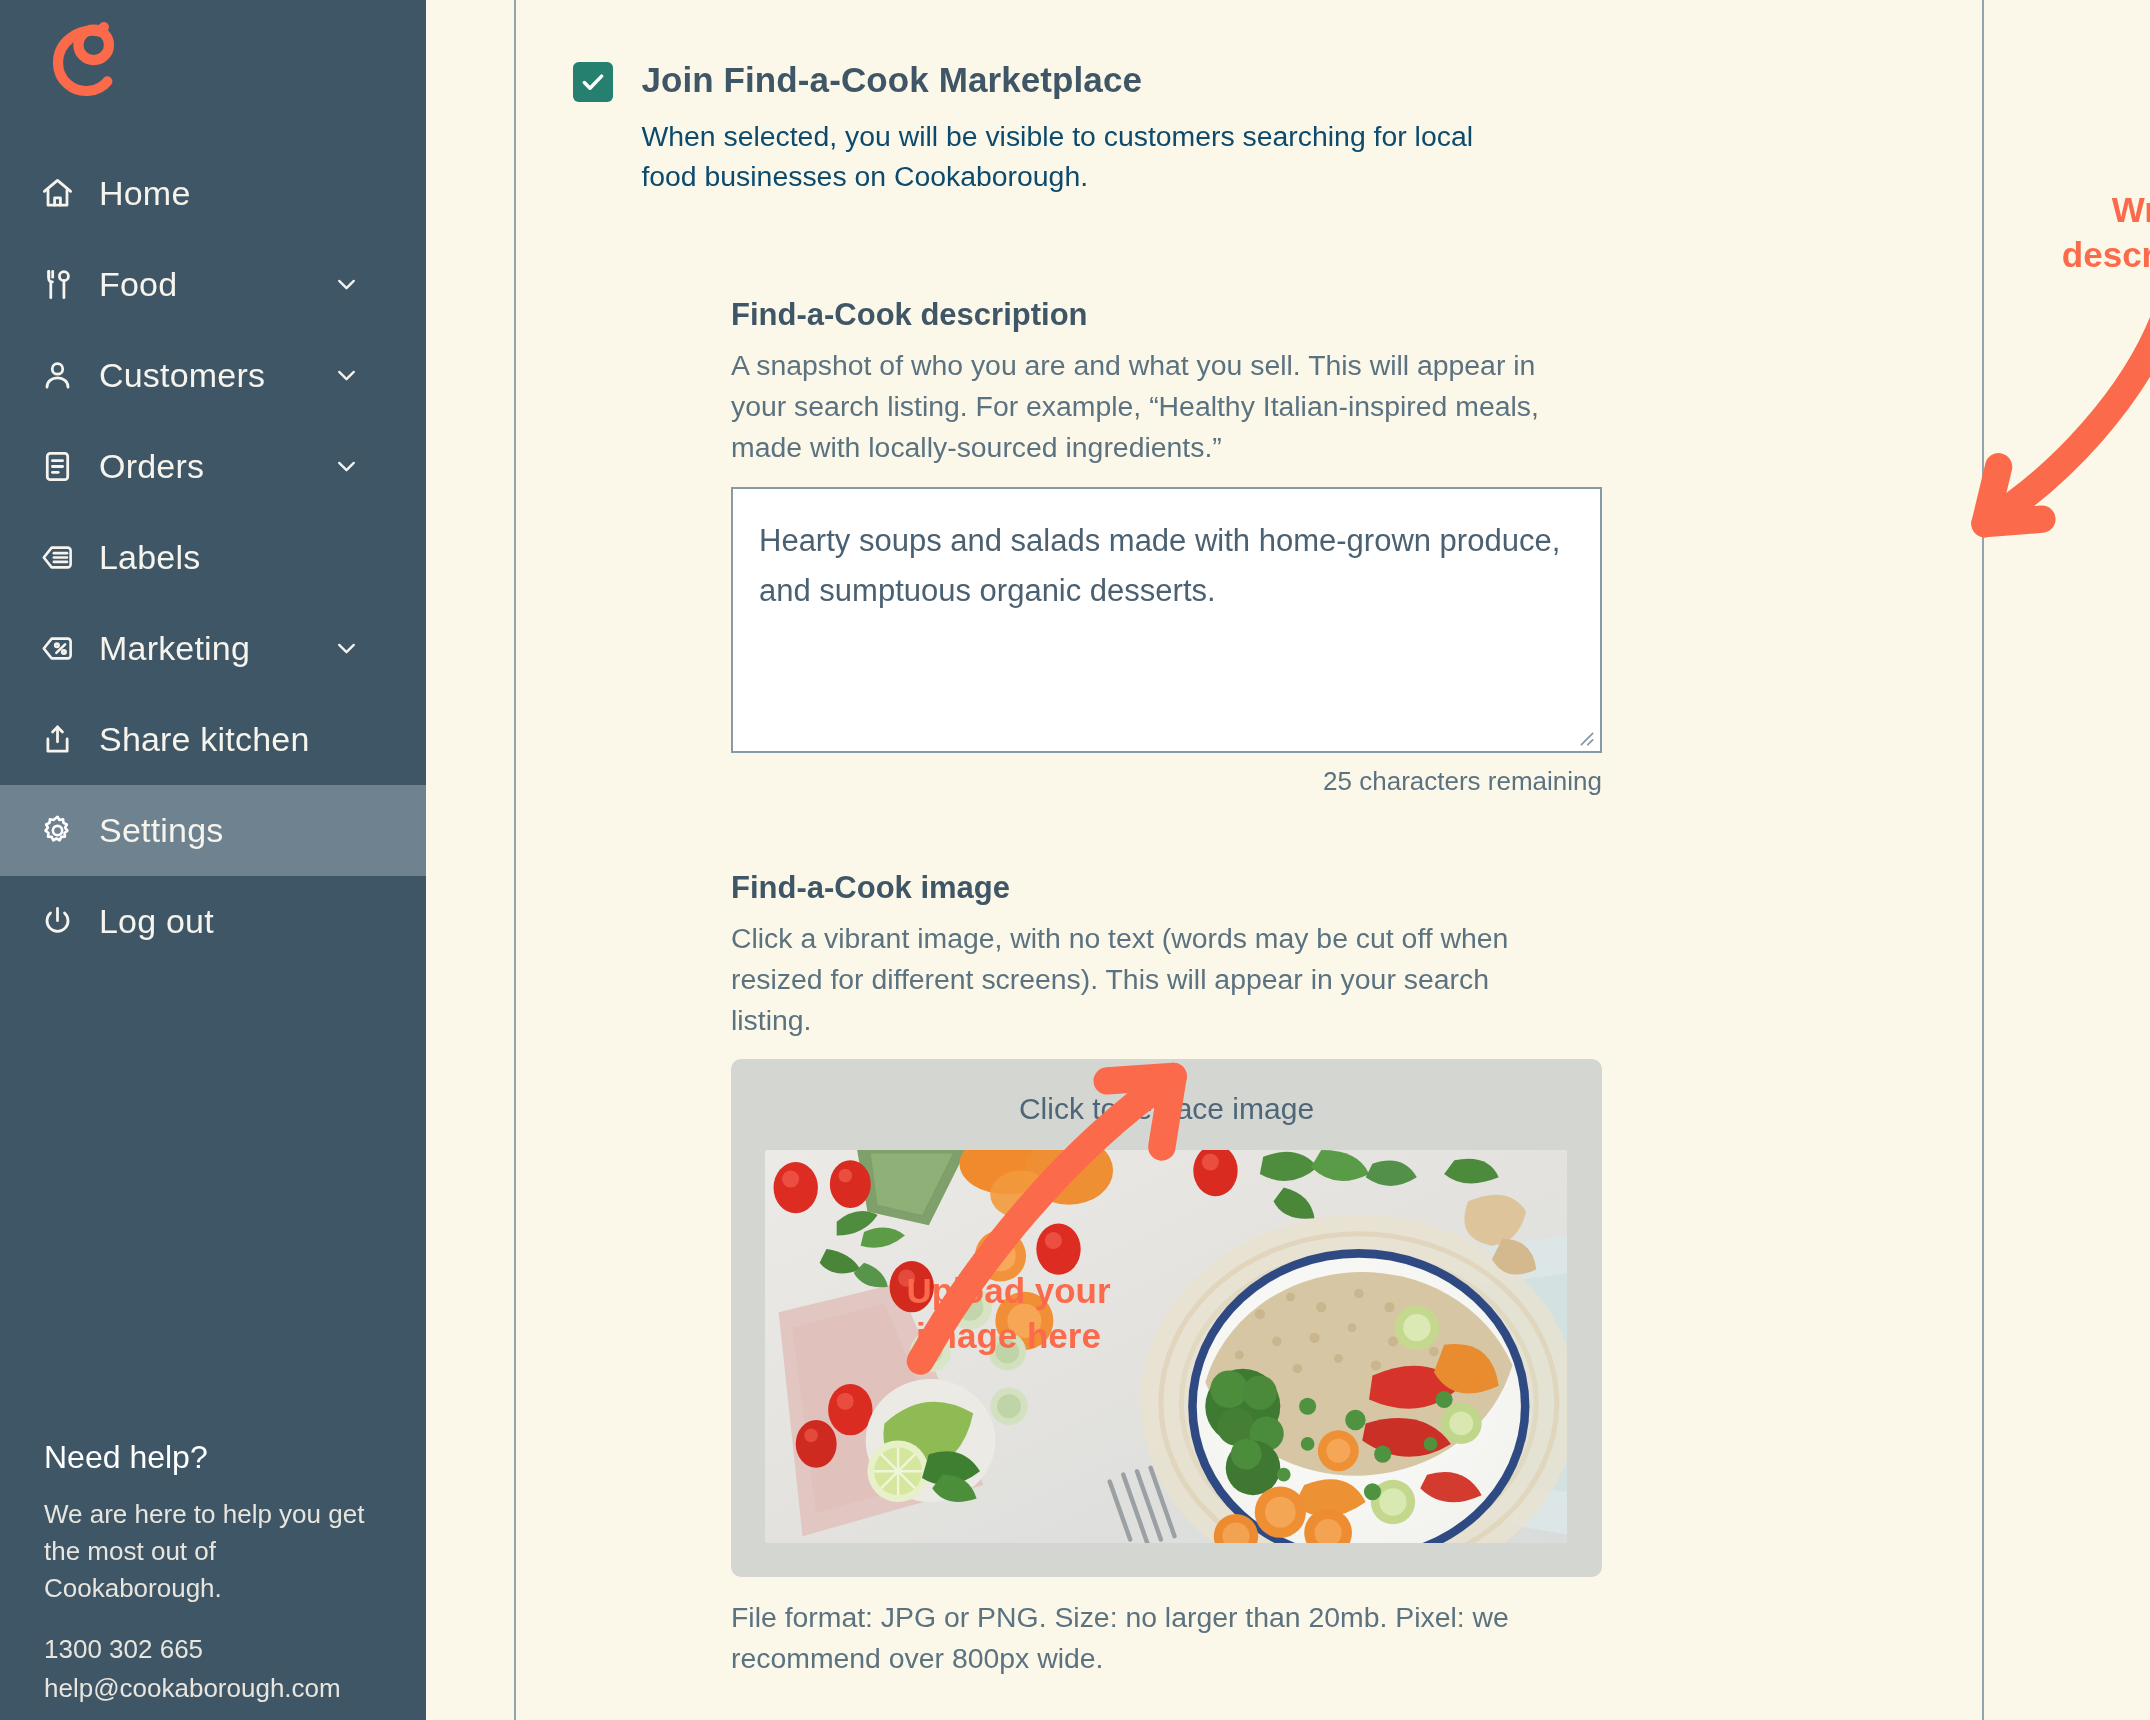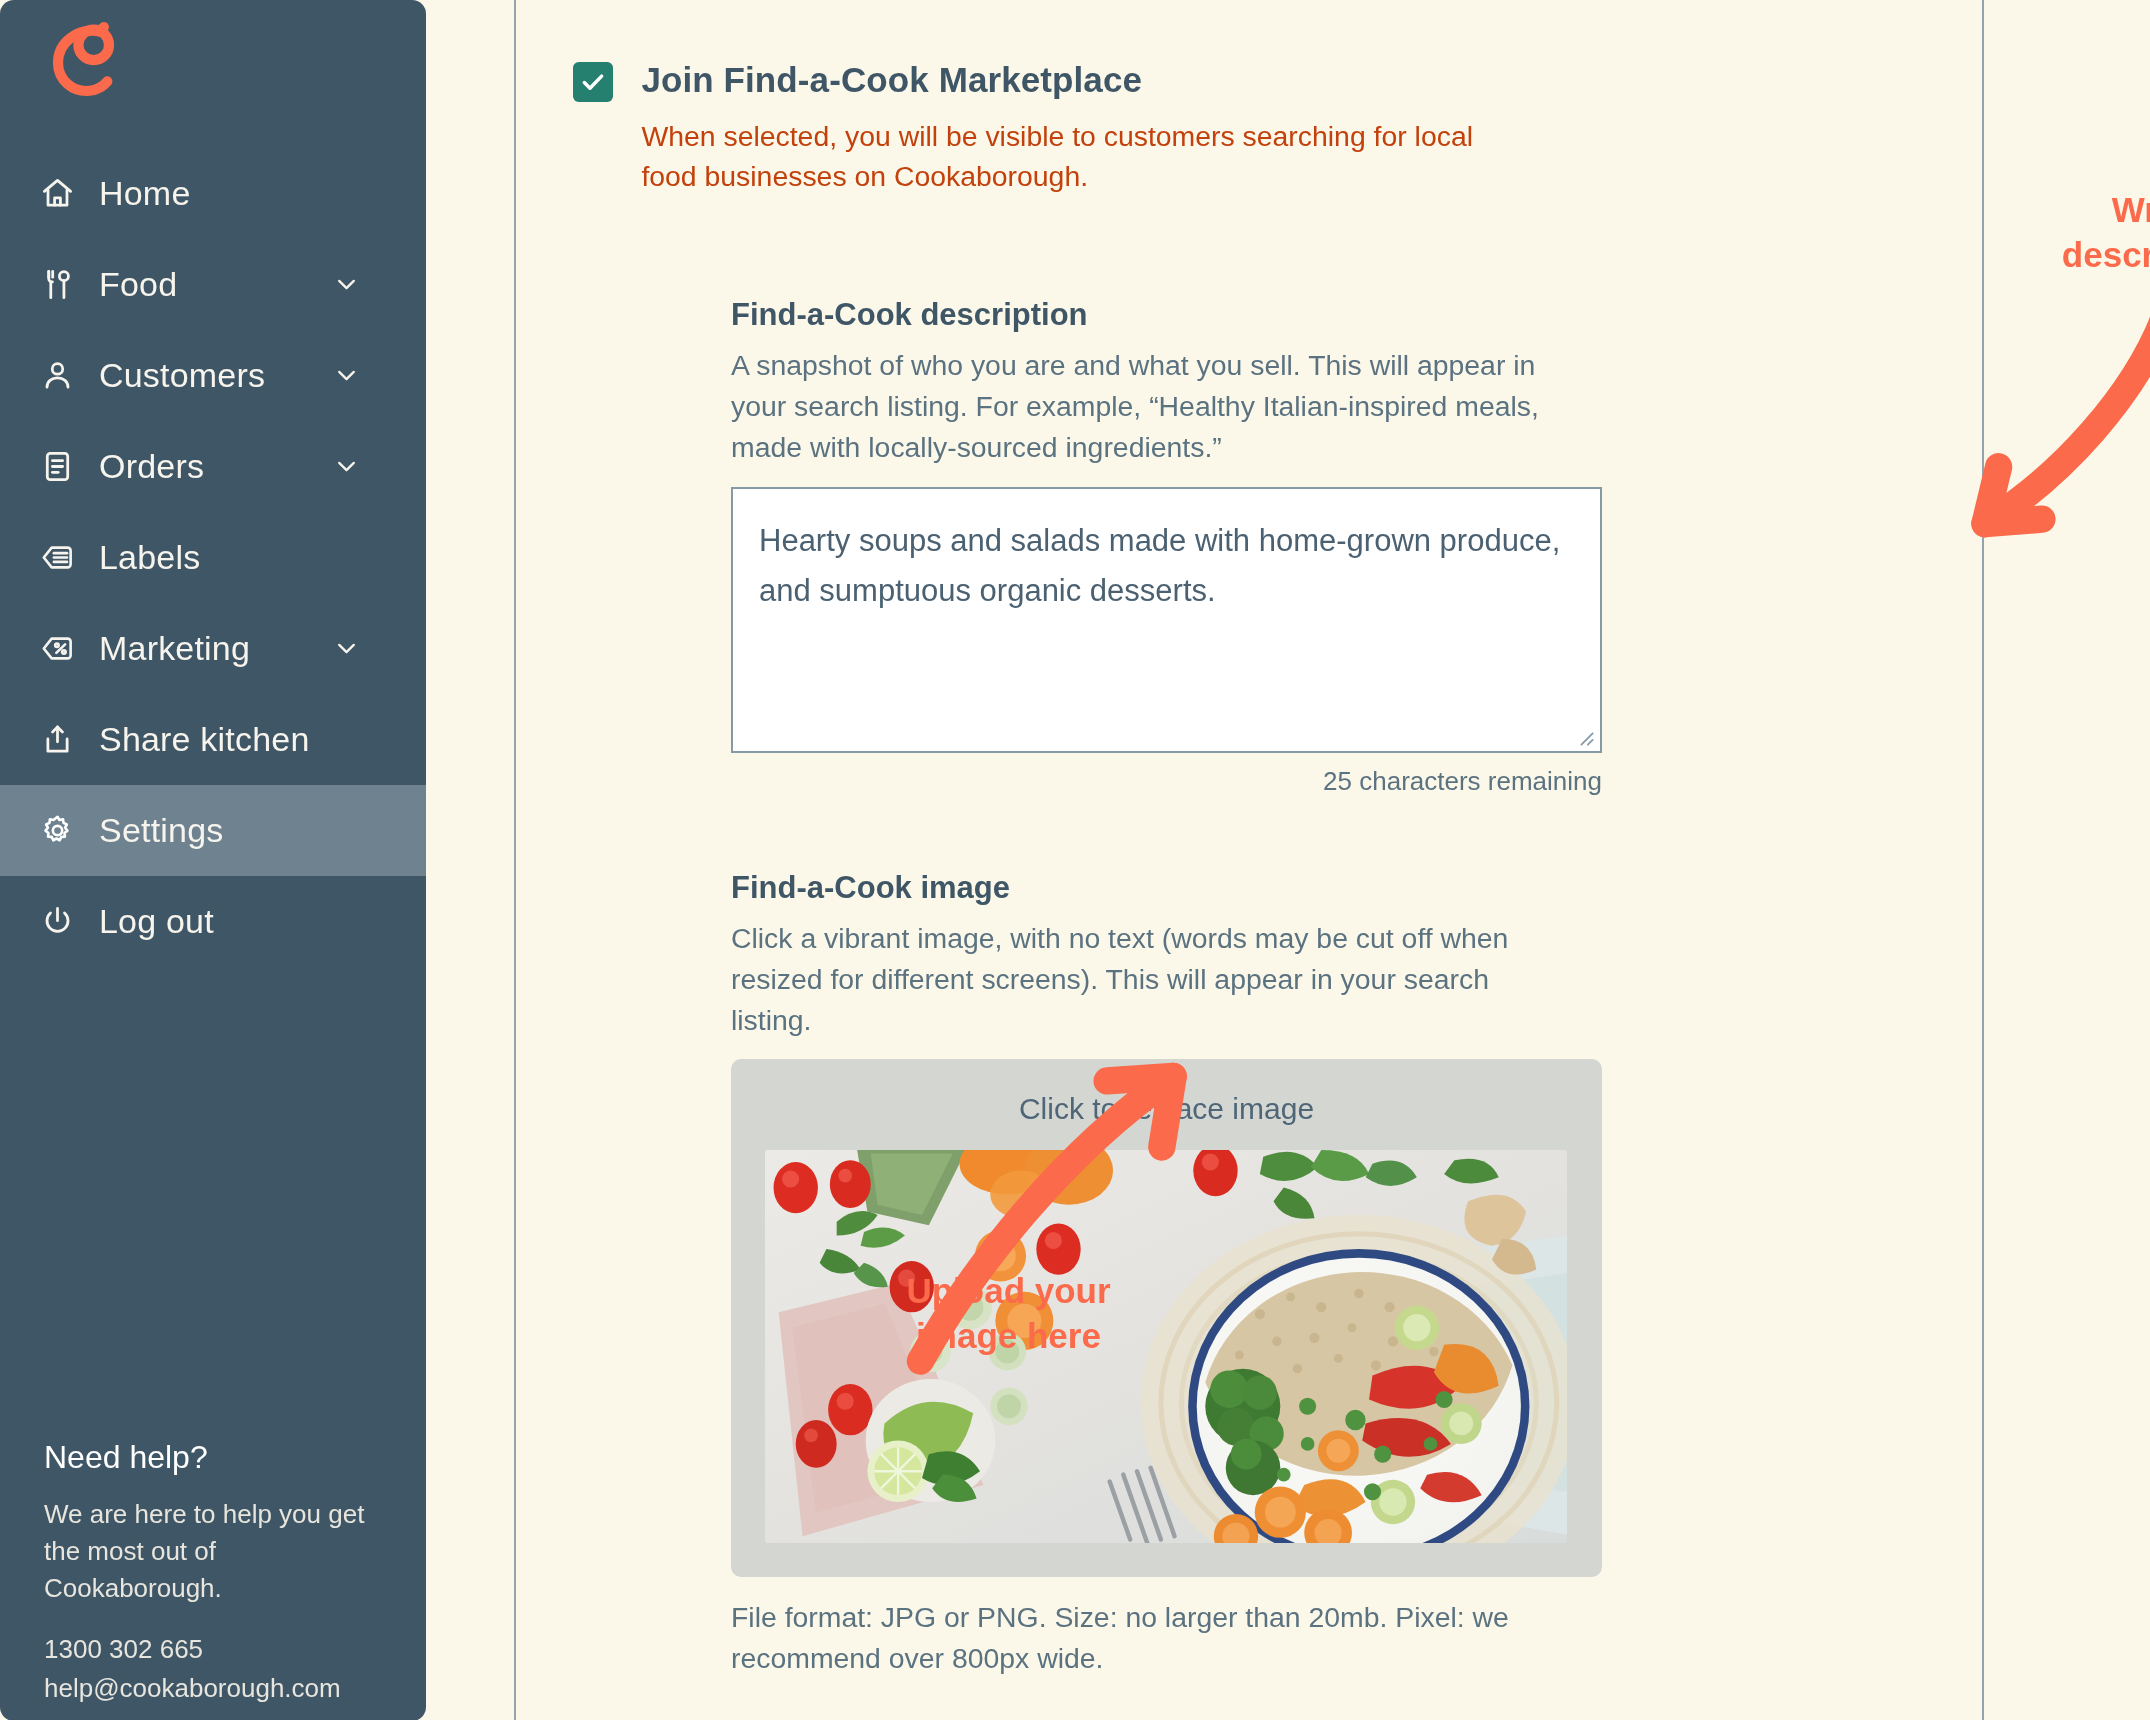--- a/index.html
+++ b/index.html
@@ -11,21 +11,20 @@
   }
   .app { position: relative; width: 2151px; height: 1721px; display: flex; }
 
   
   .sidebar {
     width: 426px; height: 1721px;
     background: #3f5666;
     flex: 0 0 426px;
     position: relative;
     color: #f4f2ea;
-    border-radius: 14px;
   }
   .logo-wrap { padding: 16px 0 0 41px; height: 142px; }
   .logo { width: 85px; height: 85px; }
 
   .nav { margin-top: 5.7px; }
   .nav-item {
     display: flex; align-items: center;
     height: 91px;
     padding-left: 40px;
     position: relative;
@@ -67,21 +66,21 @@
   .cb-row { display: flex; align-items: flex-start; padding-top: 60px; }
   .checkbox {
     width: 40px; height: 40px; flex: 0 0 40px;
     background: #26806f; border-radius: 5.7px;
     display: flex; align-items: center; justify-content: center;
     cursor: pointer; margin-top: 2.3px;
   }
   .checkbox svg { width: 26px; height: 26px; display: block; }
   .cb-texts { margin-left: 28.4px; }
   .cb-title { font-size: 35px; font-weight: 600; color: #3f5666; letter-spacing: 0.1px; }
-  .cb-desc { font-size: 28.4px; line-height: 1.42; color: #c2410c; margin-top: 16px; max-width: 876px; }
+  .cb-desc { font-size: 28.4px; line-height: 1.42; color: #0c4a6e; margin-top: 16px; max-width: 876px; }
 
   
   .desc-block { margin-top: 100px; margin-left: 158px; }
   .field-title { font-size: 31px; font-weight: 600; color: #3f5666; }
   .field-help { font-size: 28.4px; line-height: 1.44; color: #5b7280; margin-top: 12.5px; max-width: 836px; }
 
   .textarea {
     margin-top: 19.3px;
     width: 871px; height: 266px;
     background: #ffffff;

